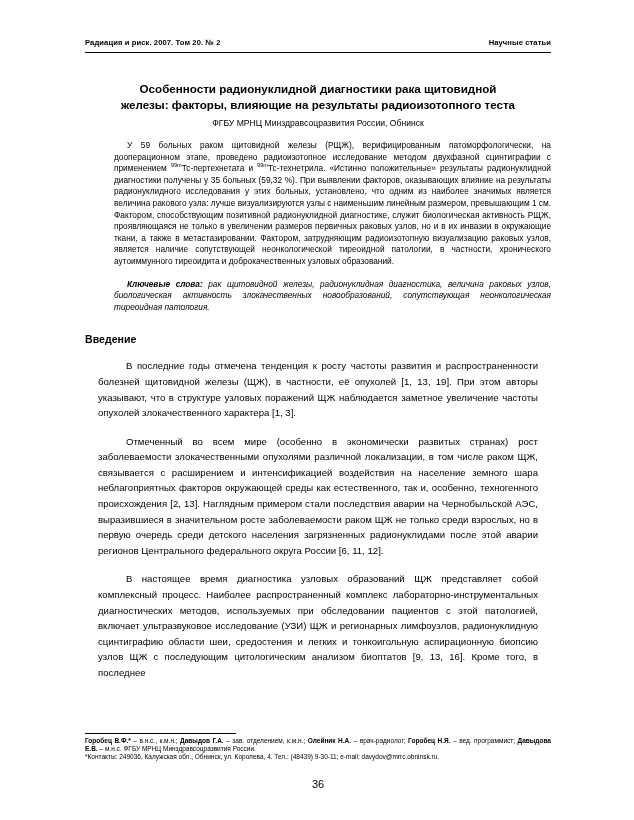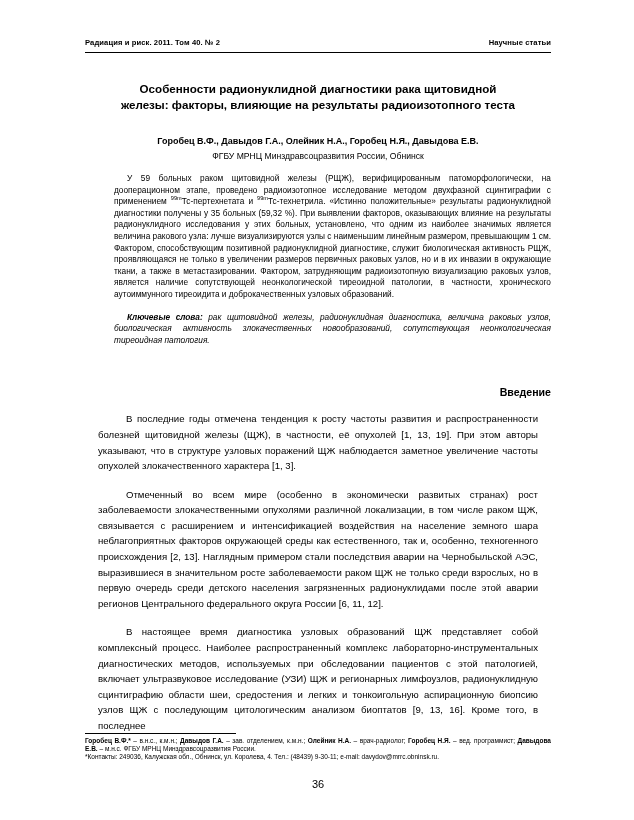--- a/index.html
+++ b/index.html
@@ -59,24 +59,24 @@
   .keywords {
     margin: 11px 0 0 29px;
     font-size: 8.3px;
     line-height: 11.6px;
     font-style: italic;
     text-align: justify;
     text-indent: 13px;
   }
   .kw-label { font-weight: bold; }
   .section-heading {
-    margin: 40px 0 9px;
+    margin: 20px 0 9px;
     font-size: 10.6px;
     font-weight: bold;
-    text-align: right;
+    text-align: left;
   }
   .body-para {
     margin: 13px;
     font-size: 9.6px;
     line-height: 15.6px;
     text-align: justify;
     text-indent: 28px;
   }
   .footnote {
     position: absolute;
@@ -101,27 +101,26 @@
     text-align: center;
     font-size: 11px;
   }
 </style>
 </head>
 <body>
 
 <div class="content">
 
   <header class="page-header">
-    <span>Радиация и риск. 2011. Том 40. № 2</span>
+    <span>Радиация и риск. 2007. Том 20. № 2</span>
     <span>Научные статьи</span>
   </header>
 
   <h1 class="title">Особенности радионуклидной диагностики рака щитовидной железы: факторы, влияющие на результаты радиоизотопного теста</h1>
 
-  <div class="authors">Горобец В.Ф., Давыдов Г.А., Олейник Н.А., Горобец Н.Я., Давыдова Е.В.</div>
 
   <div class="affiliation">ФГБУ МРНЦ Минздравсоцразвития России, Обнинск</div>
 
   <div class="abstract"><span>У 59 больных раком щитовидной железы (РЩЖ), верифицированным патоморфологически, на дооперационном этапе, проведено радиоизотопное исследование методом двухфазной сцинтиграфии с применением </span><sup>99m</sup><span>Тс-пертехнетата и </span><sup>99m</sup><span>Тс-технетрила. «Истинно положительные» результаты радионуклидной диагностики получены у 35 больных (59,32 %). При выявлении факторов, оказывающих влияние на результаты радионуклидного исследования у этих больных, установлено, что одним из наиболее значимых является величина ракового узла: лучше визуализируются узлы с наименьшим линейным размером, превышающим 1 см. Фактором, способствующим позитивной радионуклидной диагностике, служит биологическая активность РЩЖ, проявляющаяся не только в увеличении размеров первичных раковых узлов, но и в их инвазии в окружающие ткани, а также в метастазировании. Фактором, затрудняющим радиоизотопную визуализацию раковых узлов, является наличие сопутствующей неонкологической тиреоидной патологии, в частности, хронического аутоиммунного тиреоидита и доброкачественных узловых образований.</span></div>
 
   <div class="keywords"><span class="kw-label">Ключевые слова:</span><span> рак щитовидной железы, радионуклидная диагностика, величина раковых узлов, биологическая активность злокачественных новообразований, сопутствующая неонкологическая тиреоидная патология.</span></div>
 
   <h2 class="section-heading">Введение</h2>
 
   <p class="body-para">В последние годы отмечена тенденция к росту частоты развития и распространенности болезней щитовидной железы (ЩЖ), в частности, её опухолей [1, 13, 19]. При этом авторы указывают, что в структуре узловых поражений ЩЖ наблюдается заметное увеличение частоты опухолей злокачественного характера [1, 3].</p>

